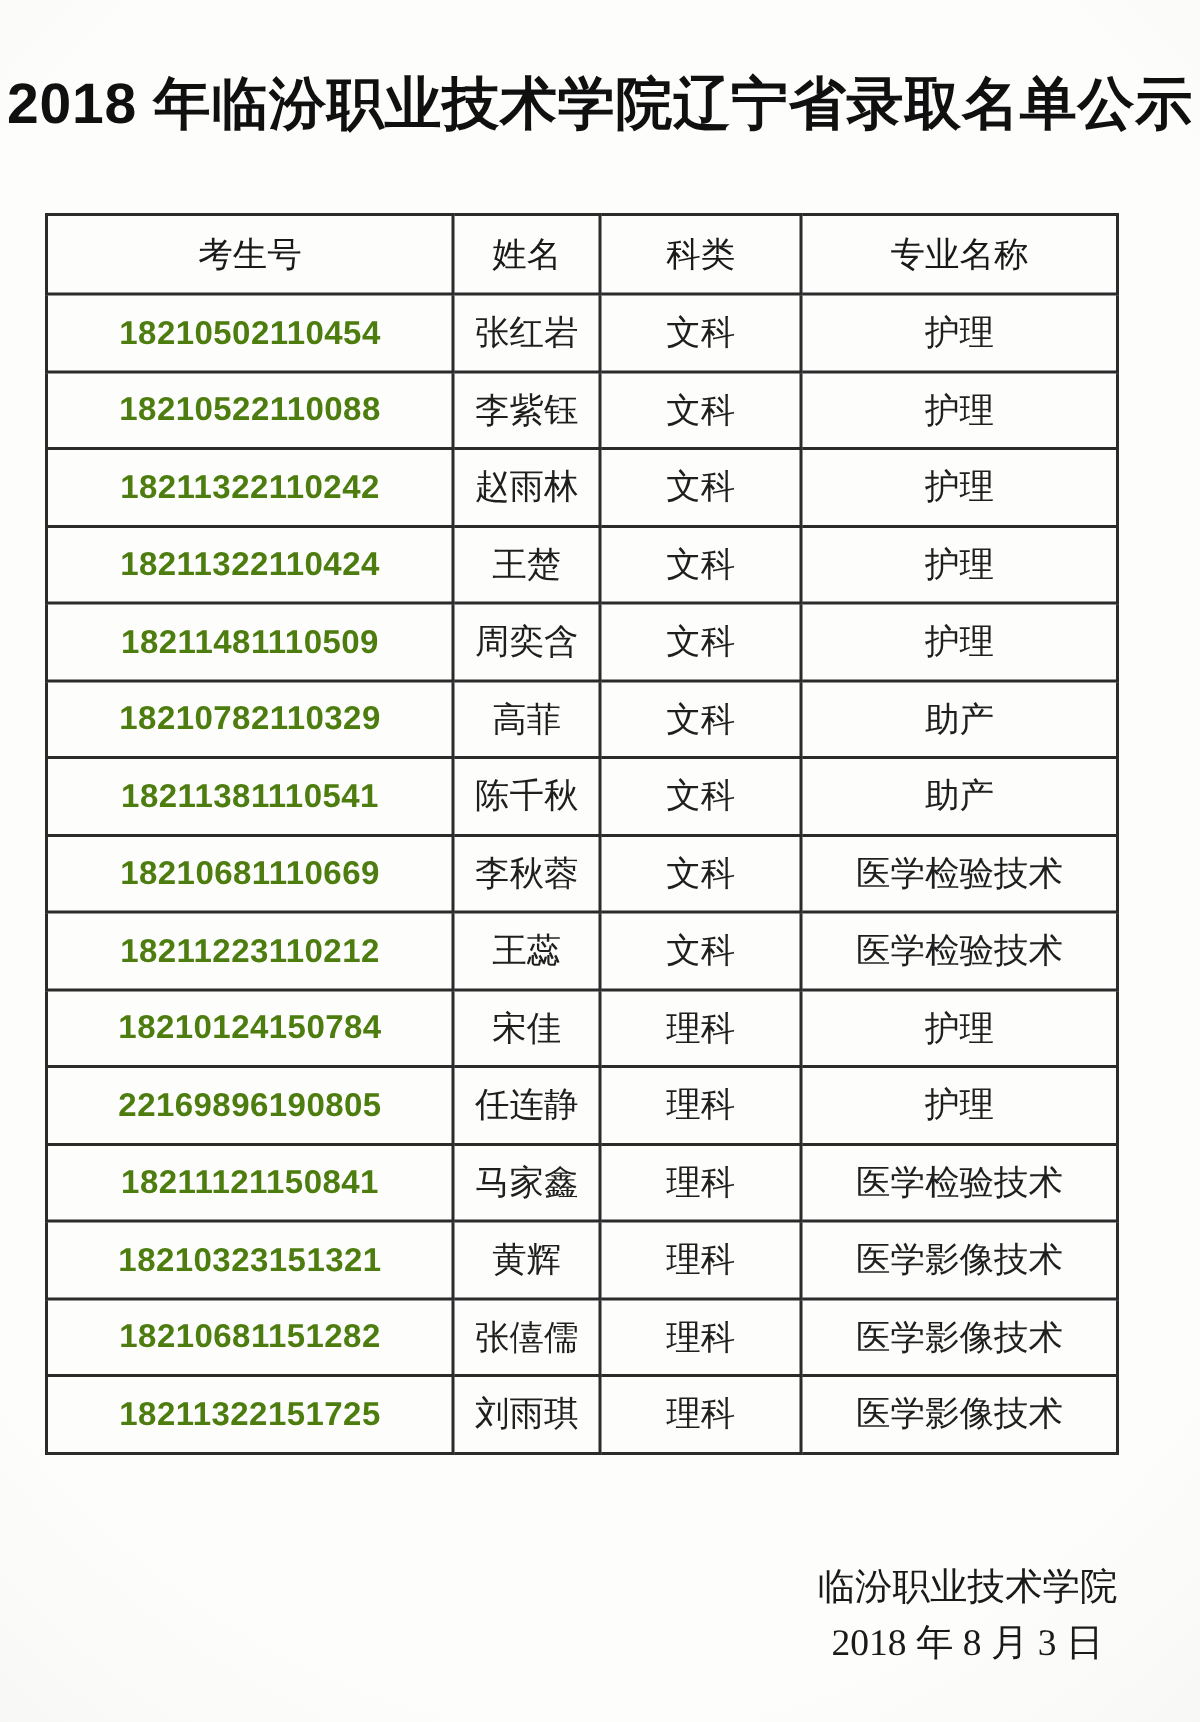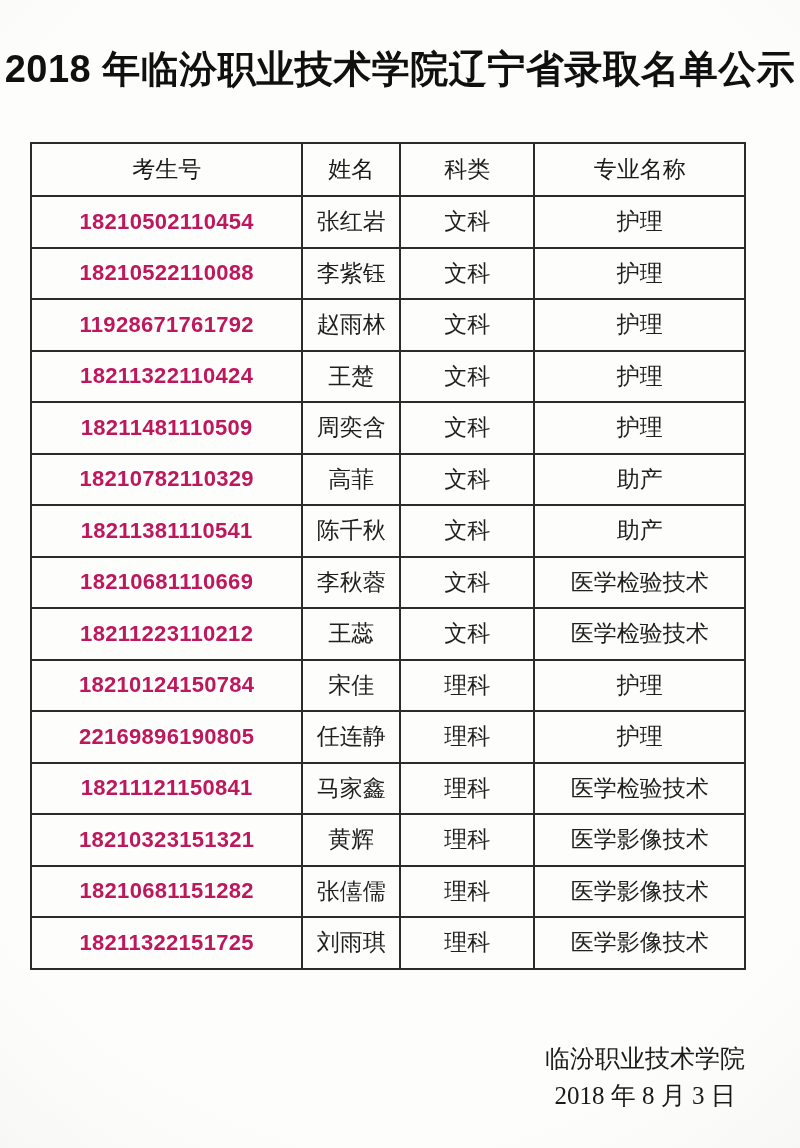--- a/index.html
+++ b/index.html
@@ -54,21 +54,21 @@
   table.admission tbody td {
     height: 51.5px;
     font-size: 23px;
     color: #1f1f1f;
   }
   table.admission td.c0 {
     font-family: "Liberation Sans", "DejaVu Sans", sans-serif;
     font-weight: 700;
     font-size: 22px;
     letter-spacing: 0.3px;
-    color: #be185d;
+    color: #4d7c0f;
   }
   .colw0 { width: 38.0%; }
   .colw1 { width: 13.7%; }
   .colw2 { width: 18.8%; }
   .colw3 { width: 29.5%; }
   .footer {
     position: absolute;
     top: 1040px;
     left: 480px;
     width: 330px;
@@ -107,21 +107,21 @@
           <td class="c2">文科</td>
           <td class="c3">护理</td>
         </tr>
         <tr>
           <td class="c0">18210522110088</td>
           <td class="c1">李紫钰</td>
           <td class="c2">文科</td>
           <td class="c3">护理</td>
         </tr>
         <tr>
-          <td class="c0">11928671761792</td>
+          <td class="c0">18211322110242</td>
           <td class="c1">赵雨林</td>
           <td class="c2">文科</td>
           <td class="c3">护理</td>
         </tr>
         <tr>
           <td class="c0">18211322110424</td>
           <td class="c1">王楚</td>
           <td class="c2">文科</td>
           <td class="c3">护理</td>
         </tr>

